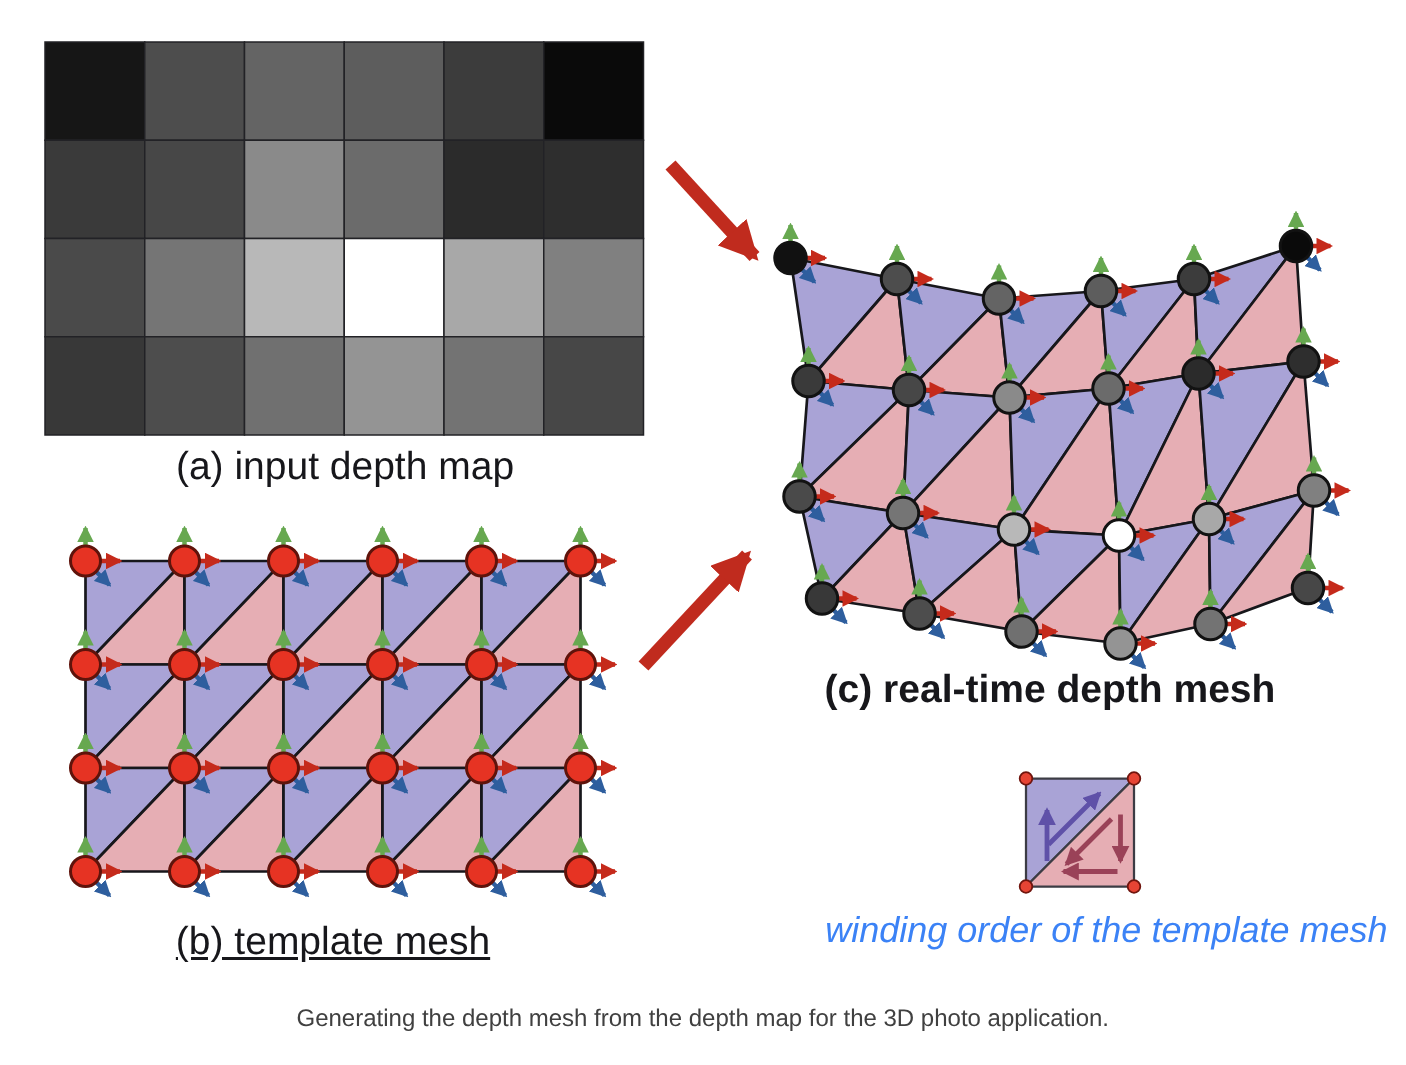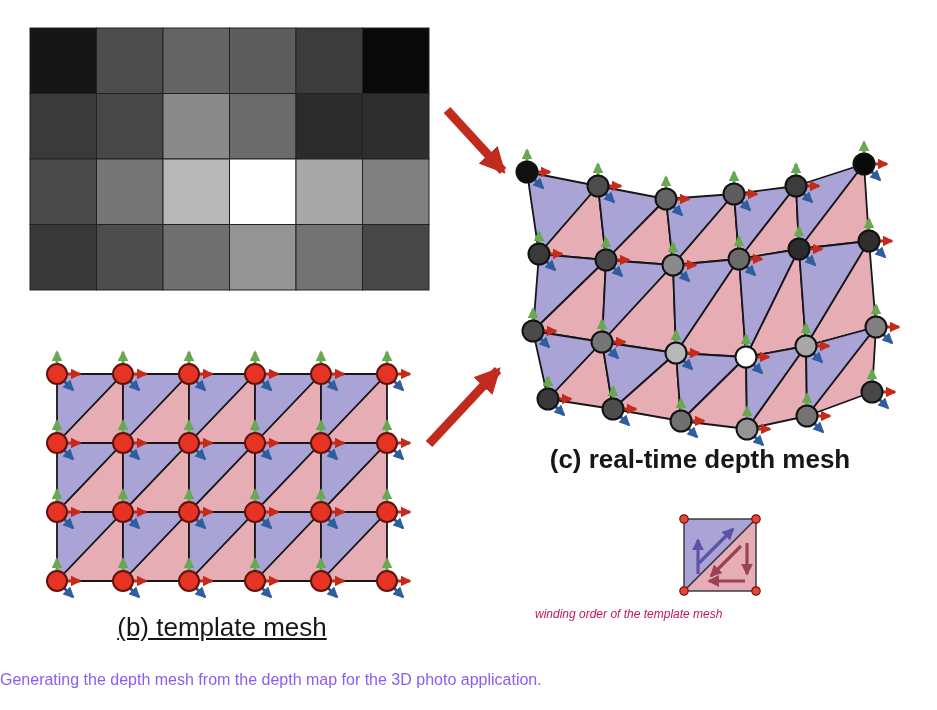--- a/index.html
+++ b/index.html
@@ -1,22 +1,22 @@
 <!DOCTYPE html>
 <html><head>
 <meta charset="utf-8">
 <style>
   html,body{margin:0;padding:0;background:#ffffff;}
   #stage{
     position:relative;width:937px;height:710px;background:#ffffff;
     font-family:"Liberation Sans",sans-serif;overflow:hidden;
   }
   .panel-label{position:absolute;text-align:center;font-size:26px;color:#17171b;}
-  .winding-label{position:absolute;text-align:left;font-style:italic;font-size:12px;color:#be185d;}
-  .caption{position:absolute;text-align:left;font-size:16px;color:#8b5cf6;}
+  .winding-label{position:absolute;text-align:right;font-style:italic;font-size:24px;color:#3b82f6;}
+  .caption{position:absolute;text-align:center;font-size:16px;color:#404040;}
   svg{position:absolute;left:0;top:0;}
 </style>
 </head>
 <body>
 
 <div id="stage">
   <svg id="fig" width="937" height="710">
     <g id="g-depth-map">
         <rect x="30" y="28" width="66.5" height="65.5" fill="#161616" stroke="#222226" stroke-width="1"></rect>
         <rect x="96.5" y="28" width="66.5" height="65.5" fill="#4d4d4d" stroke="#222226" stroke-width="1"></rect>
@@ -331,17 +331,18 @@
         </marker>
         <marker id="m-purple" viewBox="0 0 10 10" refX="8.5" refY="5" markerWidth="12" markerHeight="12" orient="auto" markerUnits="userSpaceOnUse">
           <path d="M0,0 L10,5 L0,10 Z" fill="#5f51a8"></path>
         </marker>
         <marker id="m-maroon" viewBox="0 0 10 10" refX="8.5" refY="5" markerWidth="12" markerHeight="12" orient="auto" markerUnits="userSpaceOnUse">
           <path d="M0,0 L10,5 L0,10 Z" fill="#9a4258"></path>
         </marker>
       </defs>
     </svg>
 
+  <div class="panel-label" style="left:30px;top:295px;width:400px;">(a) input depth map</div>
   <div class="panel-label" style="left:37px;top:612px;width:370px;text-decoration:underline;">(b) template mesh</div>
   <div class="panel-label" style="left:505px;top:444px;width:390px;font-weight:bold;">(c) real-time depth mesh</div>
   <div class="winding-label" style="left:535px;top:607px;width:390px;">winding order of the template mesh</div>
   <div class="caption" style="left:0;top:671px;width:937px;">Generating the depth mesh from the depth map for the 3D photo application.</div>
 </div>
 
 </body></html>

